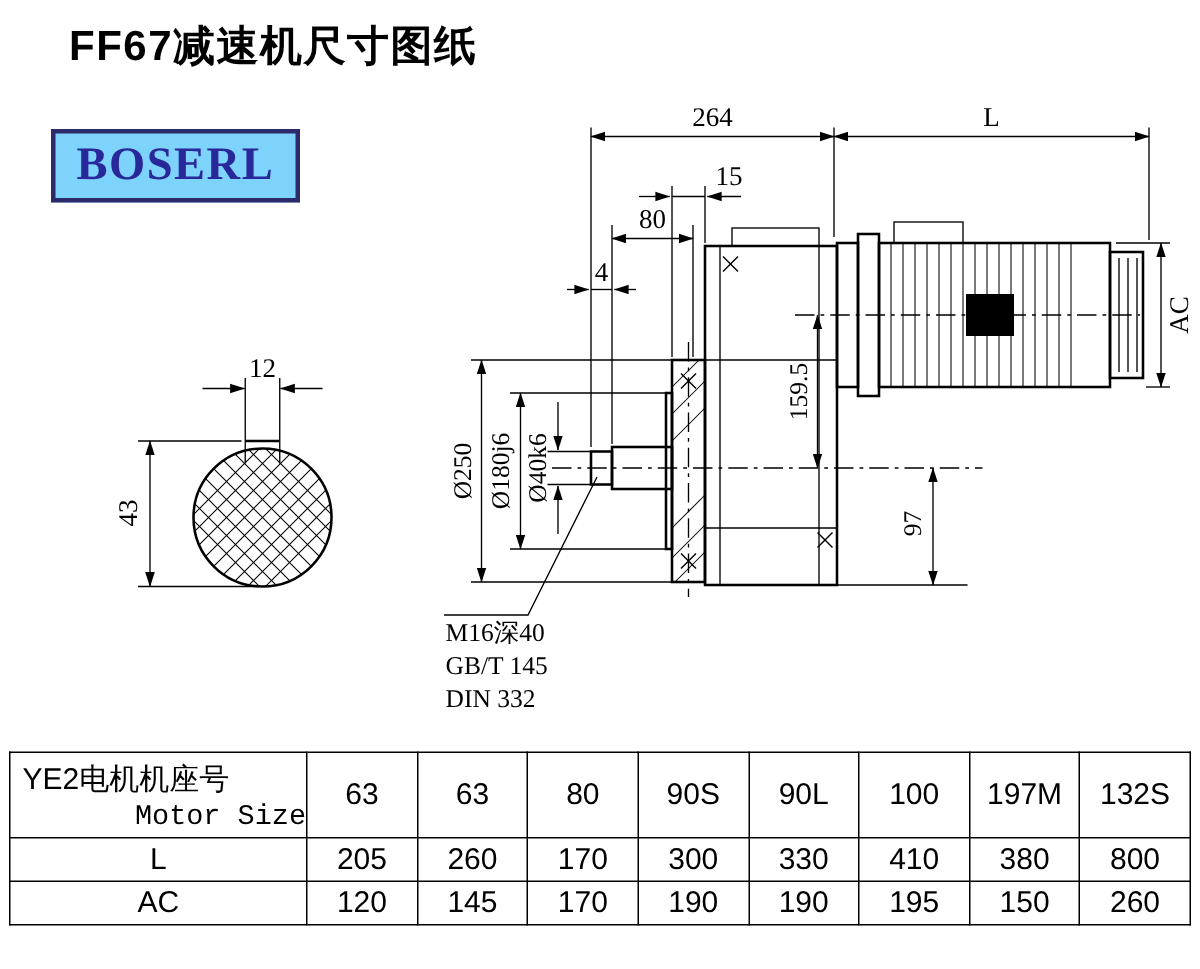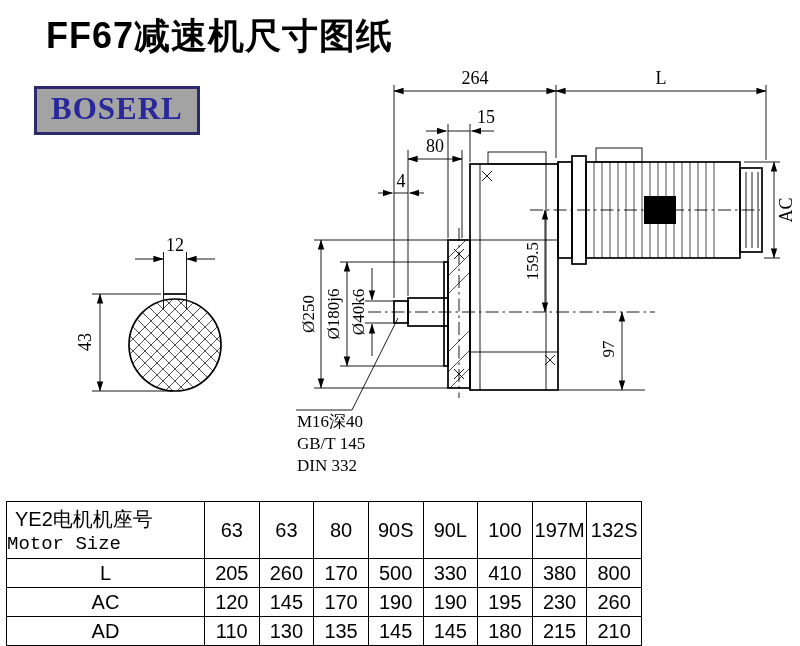--- a/index.html
+++ b/index.html
@@ -1,42 +1,42 @@
 <!DOCTYPE html>
 <html><head>
 <meta charset="utf-8">
 <style>
   html,body { margin:0; padding:0; }
   body { width:800px; height:646px; background:#ffffff; position:relative;
          font-family:"Liberation Sans", sans-serif; color:#000; overflow:hidden; }
 
-  .title { position:absolute; left:46px; top:12px; font-size:36px; font-weight:bold;
+  .title { position:absolute; left:46px; top:12px; font-size:28px; font-weight:bold;
            letter-spacing:1px; }
 
   .logo { position:absolute; left:34px; top:86px; border:3px solid #2c2a6a;
-          padding:2px 14px 5px 14px; background:#a3a3a3; }
+          padding:2px 14px 5px 14px; background:#7dd3fc; }
   .logo span { font-family:"Liberation Serif", serif; font-weight:bold;
                font-size:31px; color:#28289a; letter-spacing:1px; }
 
   svg.draw { position:absolute; left:0; top:0; }
   .o { stroke:#000; stroke-width:1.7; fill:none; }
   .t { stroke:#000; stroke-width:0.9; fill:none; }
   .c { stroke:#000; stroke-width:0.9; fill:none; stroke-dasharray:13 4 2.5 4; }
   .h { stroke:#000; stroke-width:0.7; fill:none; }
   svg text { font-family:"Liberation Serif", serif; font-size:17px; fill:#000; }
   text.big { font-size:18px; }
 
-  table.size { position:absolute; left:6px; top:501px; width:636px;
+  table.size { position:absolute; left:6px; top:501px; width:788px;
                border-collapse:collapse; table-layout:fixed; text-align:center;
                font-size:20px; }
   table.size td { border:1.5px solid #000; padding:0; height:28px; }
   tr.hrow td { height:56px; }
   td.hc { text-align:left; vertical-align:middle; }
   .hc .l1 { padding-left:8px; font-size:20px; }
-  .hc .l2 { text-align:left; font-family:"Liberation Mono", monospace; font-size:19px; }
+  .hc .l2 { text-align:right; font-family:"Liberation Mono", monospace; font-size:19px; }
 </style>
 </head>
 <body>
 
 <div class="title">FF67减速机尺寸图纸</div>
 
 <div class="logo">
   <span>BOSERL</span>
 </div>
 
@@ -256,42 +256,31 @@
     <td>90L</td>
     <td>100</td>
     <td>197M</td>
     <td>132S</td>
   </tr>
   <tr>
     <td>L</td>
     <td>205</td>
     <td>260</td>
     <td>170</td>
-    <td>500</td>
+    <td>300</td>
     <td>330</td>
     <td>410</td>
     <td>380</td>
     <td>800</td>
   </tr>
   <tr>
     <td>AC</td>
     <td>120</td>
     <td>145</td>
     <td>170</td>
     <td>190</td>
     <td>190</td>
     <td>195</td>
-    <td>230</td>
+    <td>150</td>
     <td>260</td>
-  </tr>
-  <tr>
-    <td>AD</td>
-    <td>110</td>
-    <td>130</td>
-    <td>135</td>
-    <td>145</td>
-    <td>145</td>
-    <td>180</td>
-    <td>215</td>
-    <td>210</td>
   </tr>
   </tbody>
 </table>
 
 </body></html>

